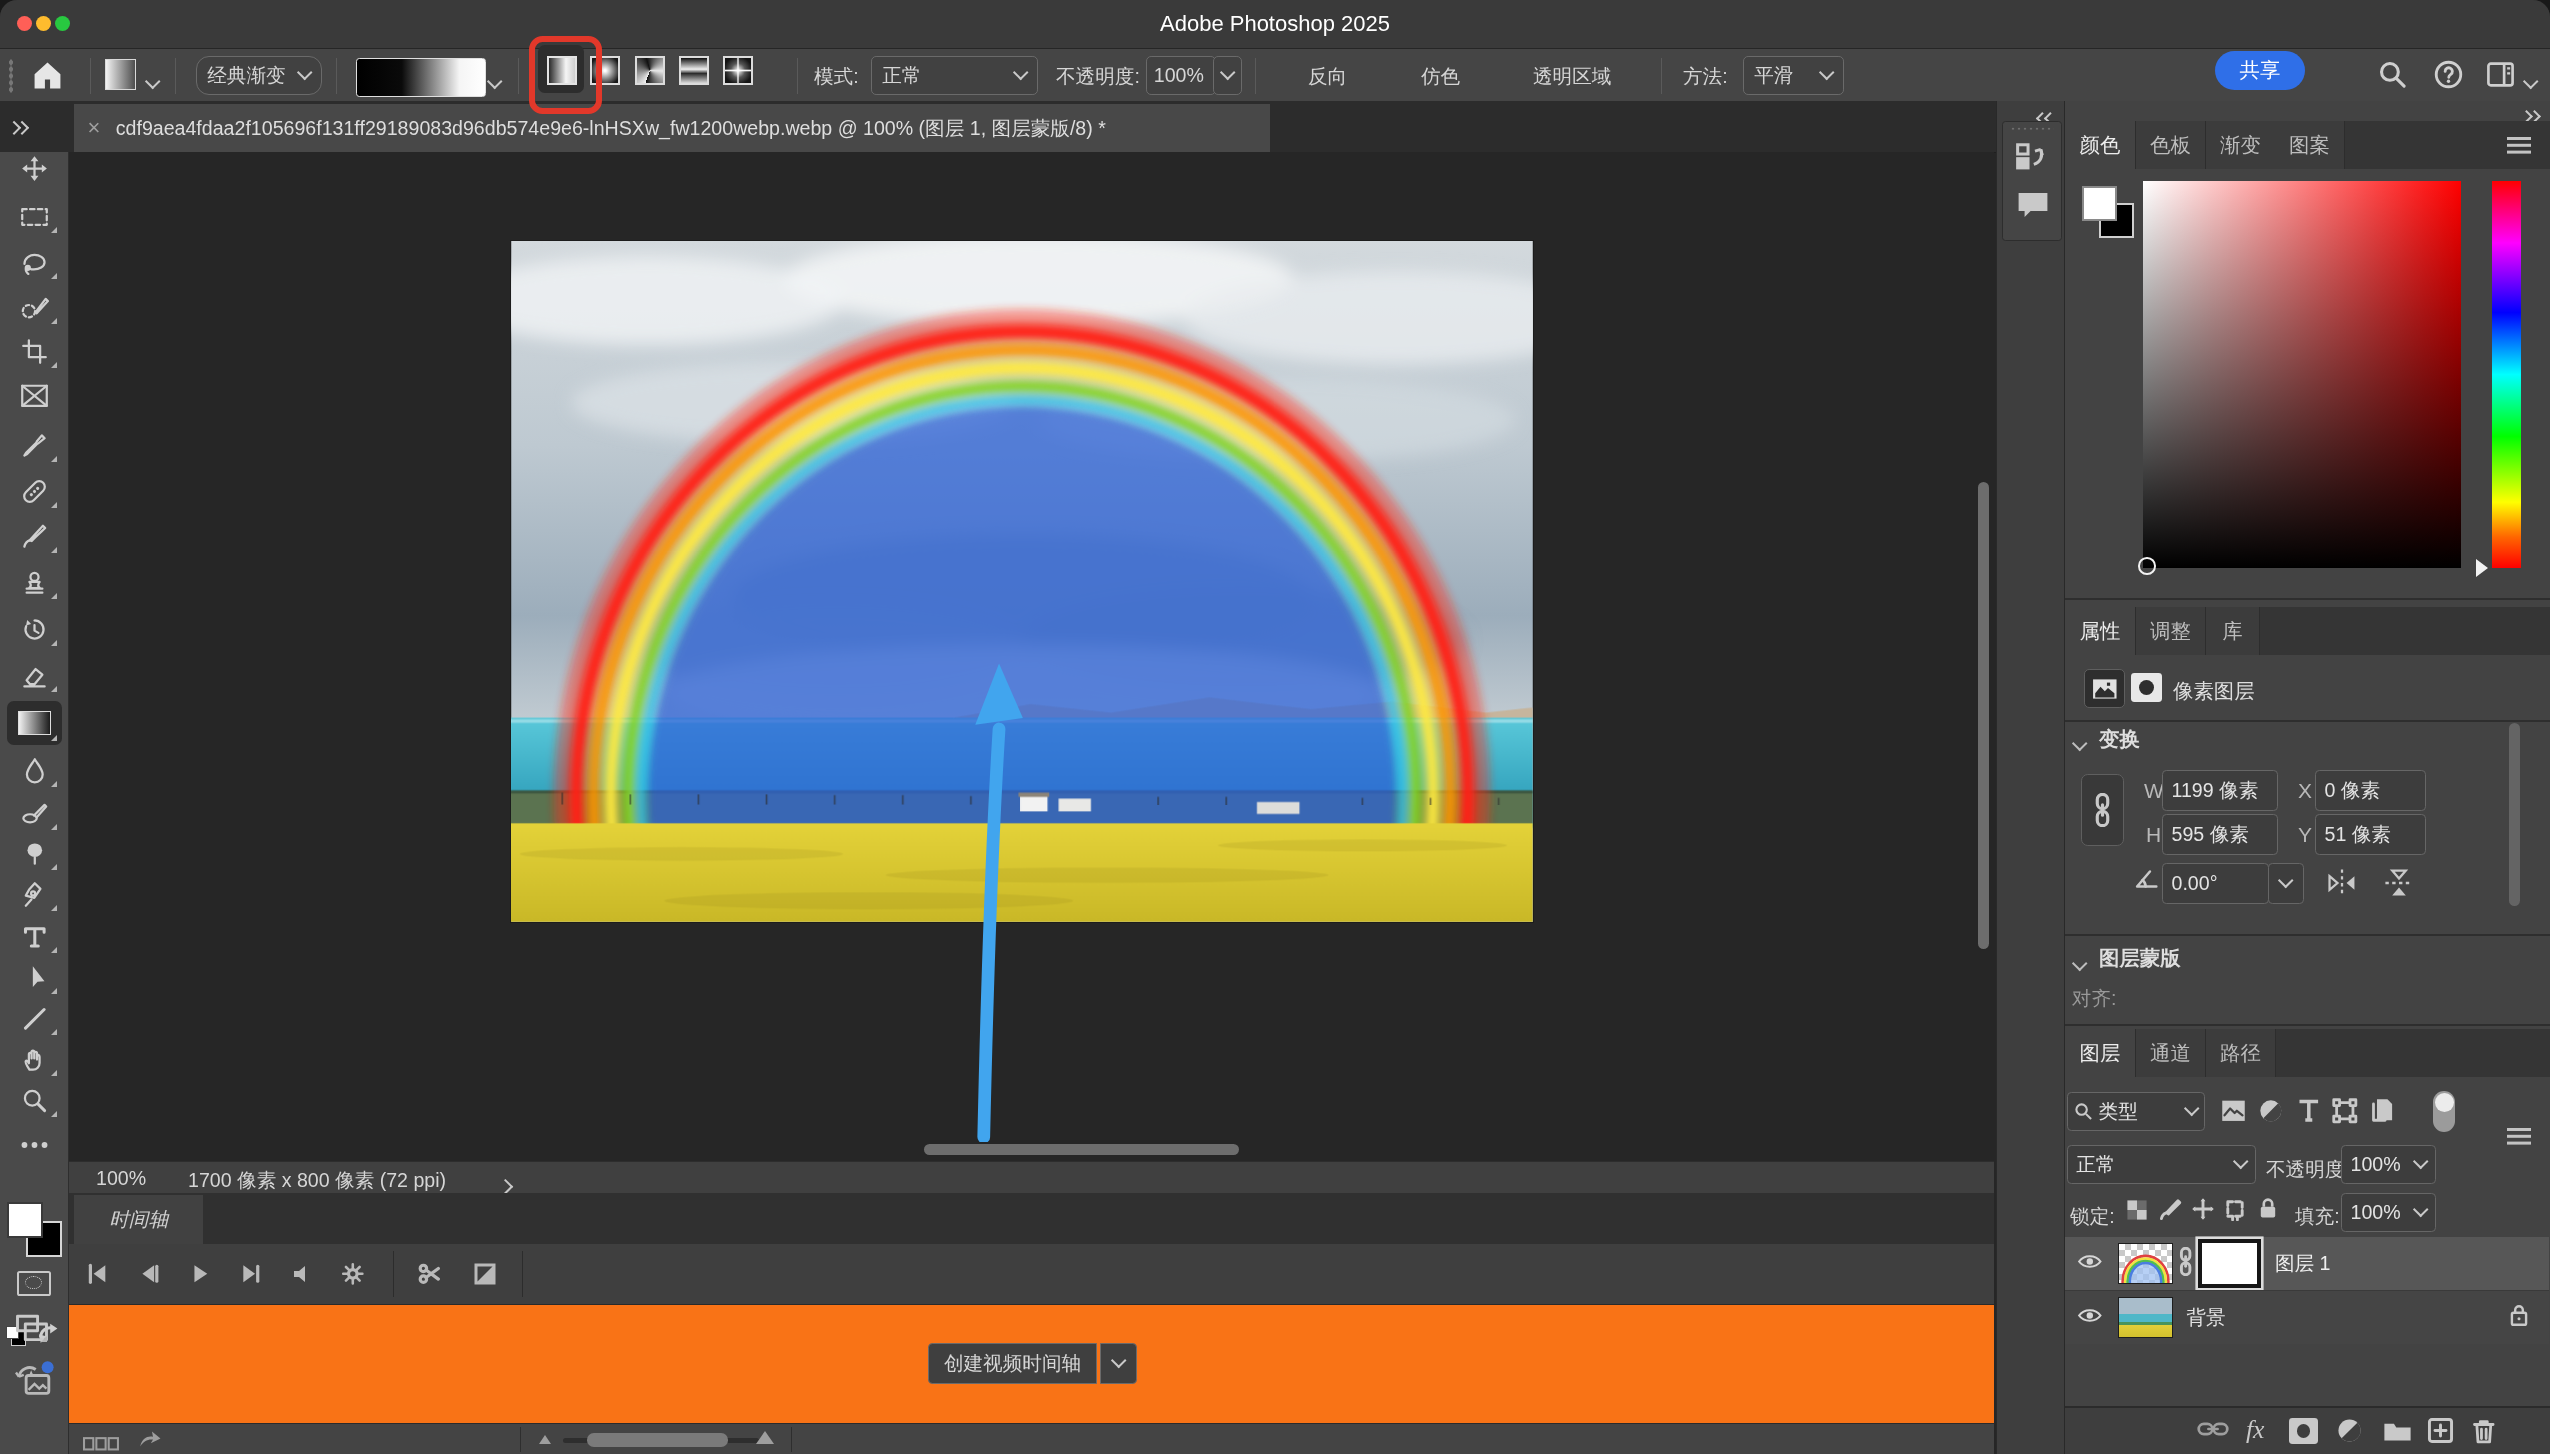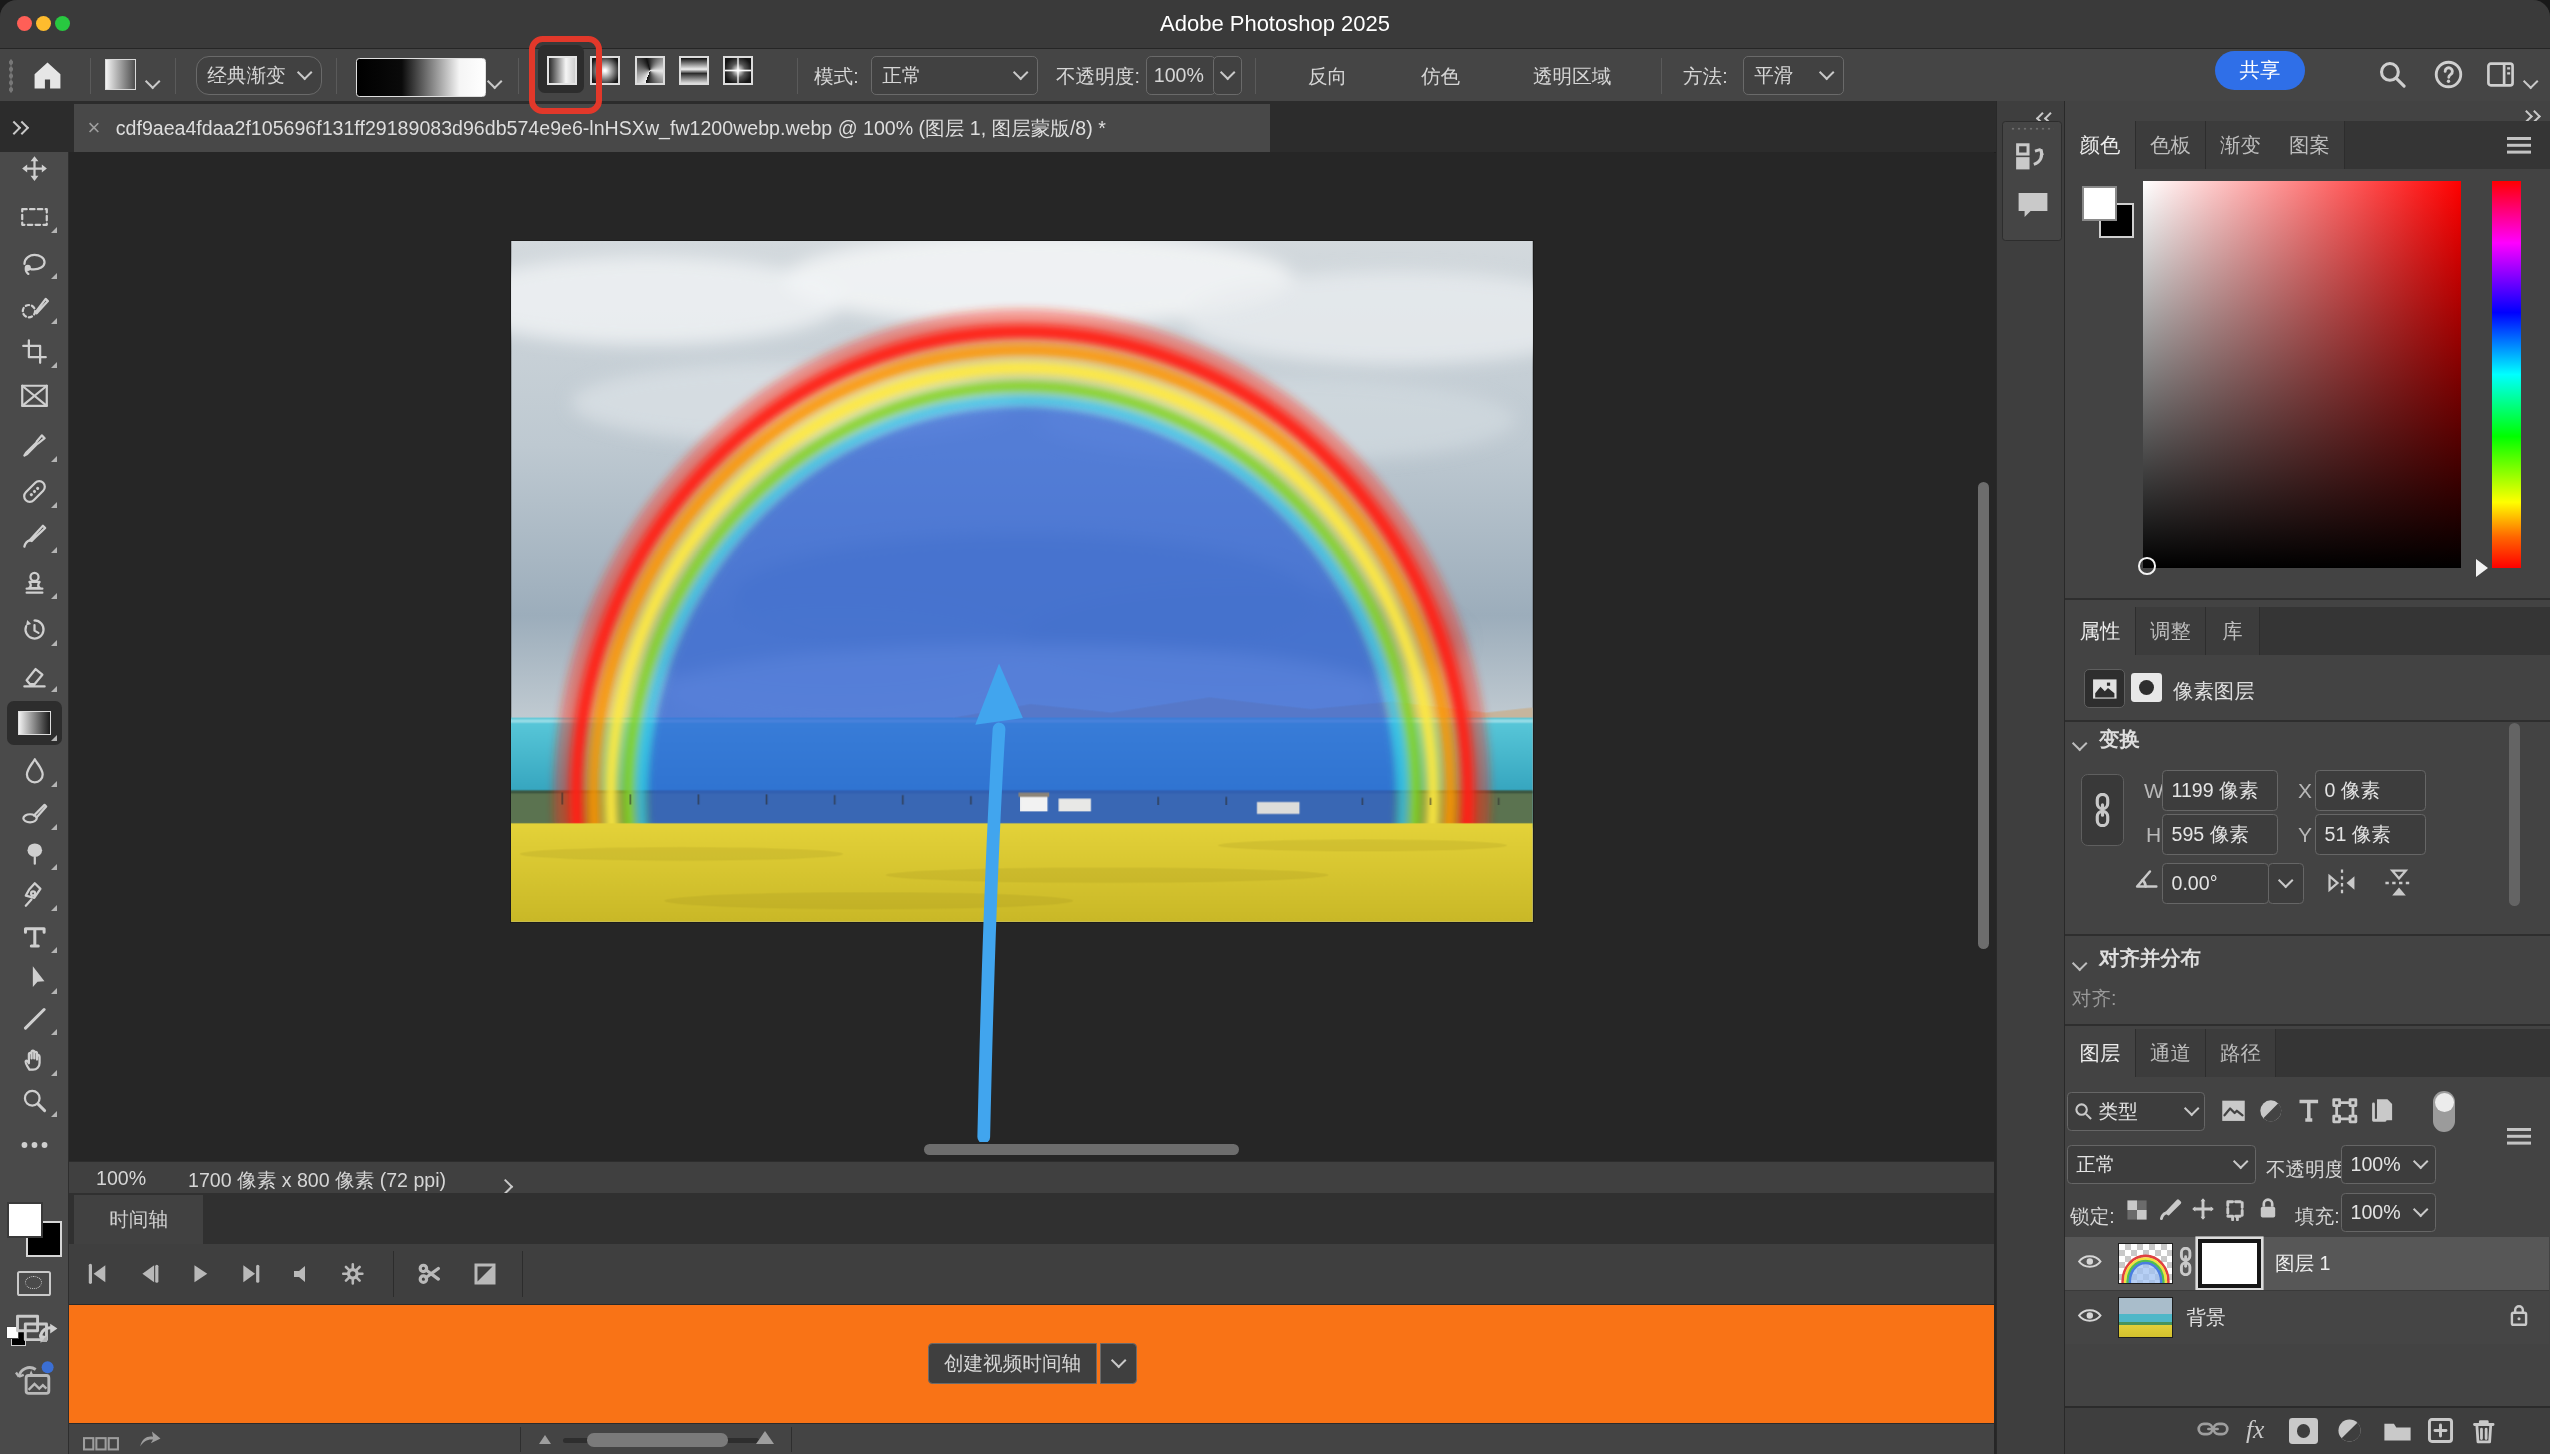--- a/index.html
+++ b/index.html
@@ -35,21 +35,21 @@
   .tool svg{stroke:#cfcfcf;fill:none;stroke-width:2;stroke-linecap:round;stroke-linejoin:round;}
   .tool .fill{fill:#cfcfcf;stroke:none;}
   .flyout::after{content:"";position:absolute;right:5.1px;bottom:4.3px;border-left:6px solid transparent;border-bottom:6px solid #b5b5b5;}
   .toolsel{background:#2d2d2d;border-radius:6.8px;}
   
   .viewport{position:absolute;left:69px;top:152px;width:1925px;height:1009px;background:#262626;}
   .scroll{position:absolute;background:#6d6d6d;border-radius:6px;}
   
   .statusbar{position:absolute;left:69px;top:1161px;width:1925px;height:32px;background:#404040;border-top:0.9px solid #2d2d2d;}
   .tl-head{position:absolute;left:69px;top:1193px;width:1925px;height:51px;background:#303030;}
-  .tl-tab{position:absolute;left:5.1px;top:1.7px;width:129px;height:49px;background:#414141;display:flex;align-items:center;justify-content:center;color:#cfcfcf;}
+  .tl-tab{position:absolute;left:5.1px;top:1.7px;width:129px;height:49px;background:#414141;display:flex;align-items:center;justify-content:center;color:#cfcfcf;font-style:italic;}
   .tl-tools{position:absolute;left:69px;top:1244px;width:1925px;height:60px;background:#3f3f3f;border-bottom:0.9px solid #2a2a2a;}
   .tl-content{position:absolute;left:69px;top:1305px;width:1925px;height:118px;background:#f97316;}
   .tl-bottom{position:absolute;left:69px;top:1423px;width:1925px;height:31.5px;background:#444444;border-top:0.9px solid #2b2b2b;}
   .ticon{position:absolute;top:10.2px;width:39px;height:39px;display:flex;align-items:center;justify-content:center;}
   .ticon svg{stroke:#b9b9b9;fill:none;stroke-width:3;stroke-linecap:round;}
   .ticon .fill{fill:#b9b9b9;stroke:none;}
   
   .dockstrip{position:absolute;left:1996px;top:101px;width:67px;height:1354px;background:#3e3e3e;border-left:0.9px solid #292929;}
   .stripcard{position:absolute;left:5.1px;top:20.4px;width:58px;height:118px;background:#454545;border:0.9px solid #2d2d2d;border-radius:3.4px;}
   .panels{position:absolute;left:2064px;top:101px;width:486px;height:1354px;background:#434343;border-left:0.9px solid #292929;}
@@ -644,21 +644,21 @@
     </div>
     <div class="abs" style="left:317px;top:765px;">
       <svg width="34" height="34" viewBox="0 0 30 30">
           <path d="M3 15h24" stroke="#c9c9c9" stroke-width="2" stroke-dasharray="3 3"></path>
           <path d="M9 4 L15 11 L21 4z" fill="none" stroke="#c9c9c9" stroke-width="2"></path>
           <path d="M9 26 L15 19 L21 26z" fill="#c9c9c9"></path>
         </svg>
     </div>
     <div class="divh" style="top:833px;"></div>
     <div class="abs" style="left:8.5px;top:850px;"><span class="carr"></span></div>
-    <div class="abs txt sectxt" style="left:34px;top:843px;font-weight:bold;">对齐并分布</div>
+    <div class="abs txt sectxt" style="left:34px;top:843px;font-weight:bold;">图层蒙版</div>
     <div class="abs txt" style="left:6.8px;top:884px;color:#999;">对齐:</div>
     <div class="scroll" style="left:444px;top:622px;width:11px;height:183px;background:#646464;"></div>
 
     <div class="divh" style="top:923px;"></div>
     <div class="ptabrow" style="top:928px;">
       <div class="ptab active" style="left:0;width:70px;">
           <span>图层</span>
         </div>
       <div class="ptab" style="left:71px;width:69px;">
           <span>通道</span>

